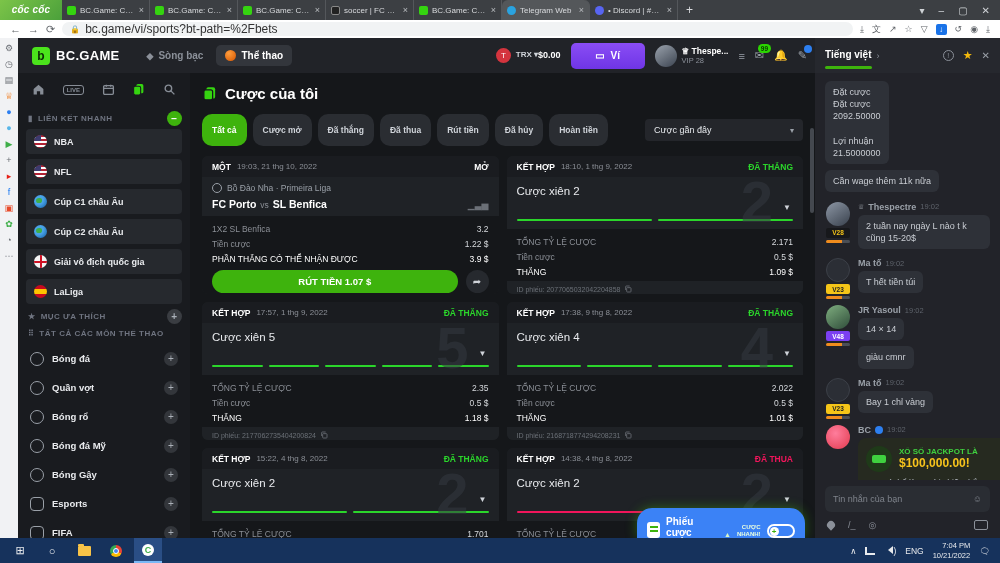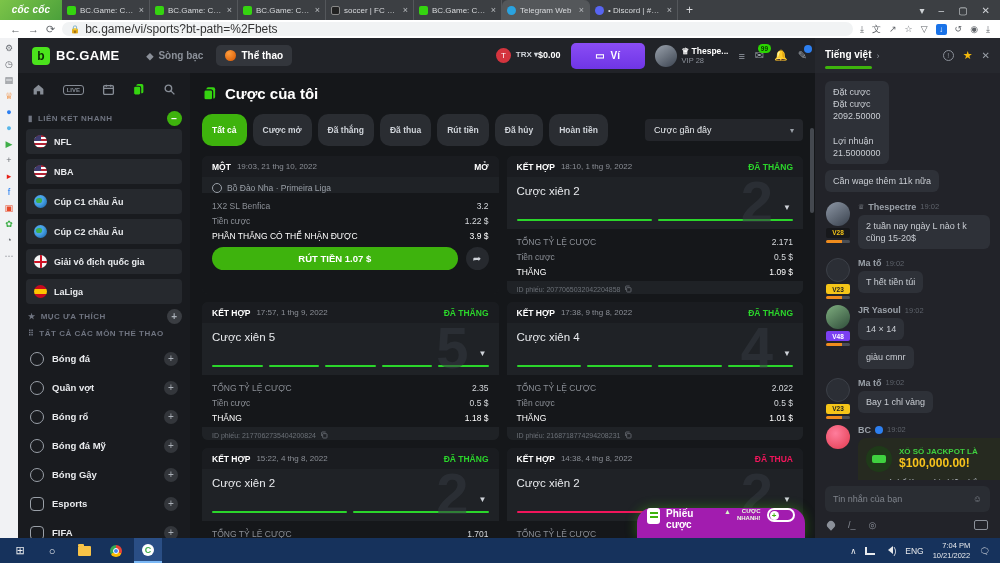--- a/index.html
+++ b/index.html
@@ -169,21 +169,21 @@
   .btnrow { display:flex; gap:8px; align-items:center; margin-top:4px; }
   .cashout { flex:1; height:23px; border:none; border-radius:12px; background:#3eb30d;
     color:#fff; font-weight:bold; font-size:9.5px; }
   .sharec { width:23px; height:23px; border-radius:50%; background:#26292e; color:#cfd3d9;
     display:flex; align-items:center; justify-content:center; font-size:10px; }
   .c-foot { background:#1f2226; padding:4px 10px 6px; display:flex; align-items:center; gap:4px; }
   .c-foot span { color:#6b7077; font-size:7px; }
   .mscroll { position:absolute; right:1px; top:55px; width:4px; height:85px; background:#44484f;
     border-radius:2px; }
   .betslip { position:absolute; right:10px; bottom:0; width:168px; height:30px;
-    background:#a21caf; border-radius:15px 15px 0 0; display:flex; align-items:flex-start;
+    background:#3b82f6; border-radius:15px 15px 0 0; display:flex; align-items:flex-end;
     gap:6px; padding:0 10px; box-shadow:0 0 12px rgba(62,179,13,.45); }
   .bsicon { width:14px; height:16px; background:#fff; border-radius:3px; position:relative; }
   .bsicon::after { content:""; position:absolute; left:3px; top:4px; width:8px; height:2px;
     background:#3eb30d; box-shadow:0 4px 0 #3eb30d; }
   .bslabel { color:#fff; font-weight:bold; font-size:10px; }
   .bscaret { color:#d7f5c8; font-size:7px; }
   .bsquick { margin-left:auto; color:#eaffe0; font-size:6px; font-weight:bold; text-align:right;
     line-height:1.2; }
   .toggle { width:30px; height:14px; border:2px solid #fff; border-radius:8px; display:flex;
     align-items:center; padding:1px; }
@@ -432,25 +432,25 @@
                   <circle cx="10" cy="10" r="6"></circle>
                   <path d="m15 15 6 6"></path>
                 </svg>
               </span>
   </div>
   <div class="secthead">▮ <span>LIÊN KẾT NHANH</span>
     <span class="circbtn green">−</span></div>
 
   <div class="qlink">
     <span class="flag flag-us"></span>
-    <span class="qlabel">NFL</span>
+    <span class="qlabel">NBA</span>
   </div>
   <div class="qlink">
     <span class="flag flag-us"></span>
-    <span class="qlabel">NBA</span>
+    <span class="qlabel">NFL</span>
   </div>
   <div class="qlink">
     <span class="flag flag-globe"></span>
     <span class="qlabel">Cúp C1 châu Âu</span>
   </div>
   <div class="qlink">
     <span class="flag flag-globe"></span>
     <span class="qlabel">Cúp C2 châu Âu</span>
   </div>
   <div class="qlink">
@@ -526,20 +526,26 @@
               <div class="card">
     <div class="c-head">
       <span class="c-type">MỘT</span>
       <span class="c-date">19:03, 21 thg 10, 2022</span>
       <span class="c-status st-open">MỞ</span>
     </div>
     <div class="c-body">
       <div class="c-league">
                     <span class="sporticon"></span>
         <span>Bồ Đào Nha · Primeira Liga</span>
+                  </div>
+      <div class="c-teams">
+        <b>FC Porto</b>
+                    <i>vs</i>
+                    <b>SL Benfica</b>
+        <span class="c-chart">▁▃▅</span>
                   </div>
     </div>
     <div class="c-stats">
       <div class="srow ">
   <span class="l">1X2 SL Benfica</span>
                     <span class="v">3.2</span>
                   </div>
                   <div class="srow ">
   <span class="l">Tiền cược</span>
                     <span class="v">1.22 $</span>

